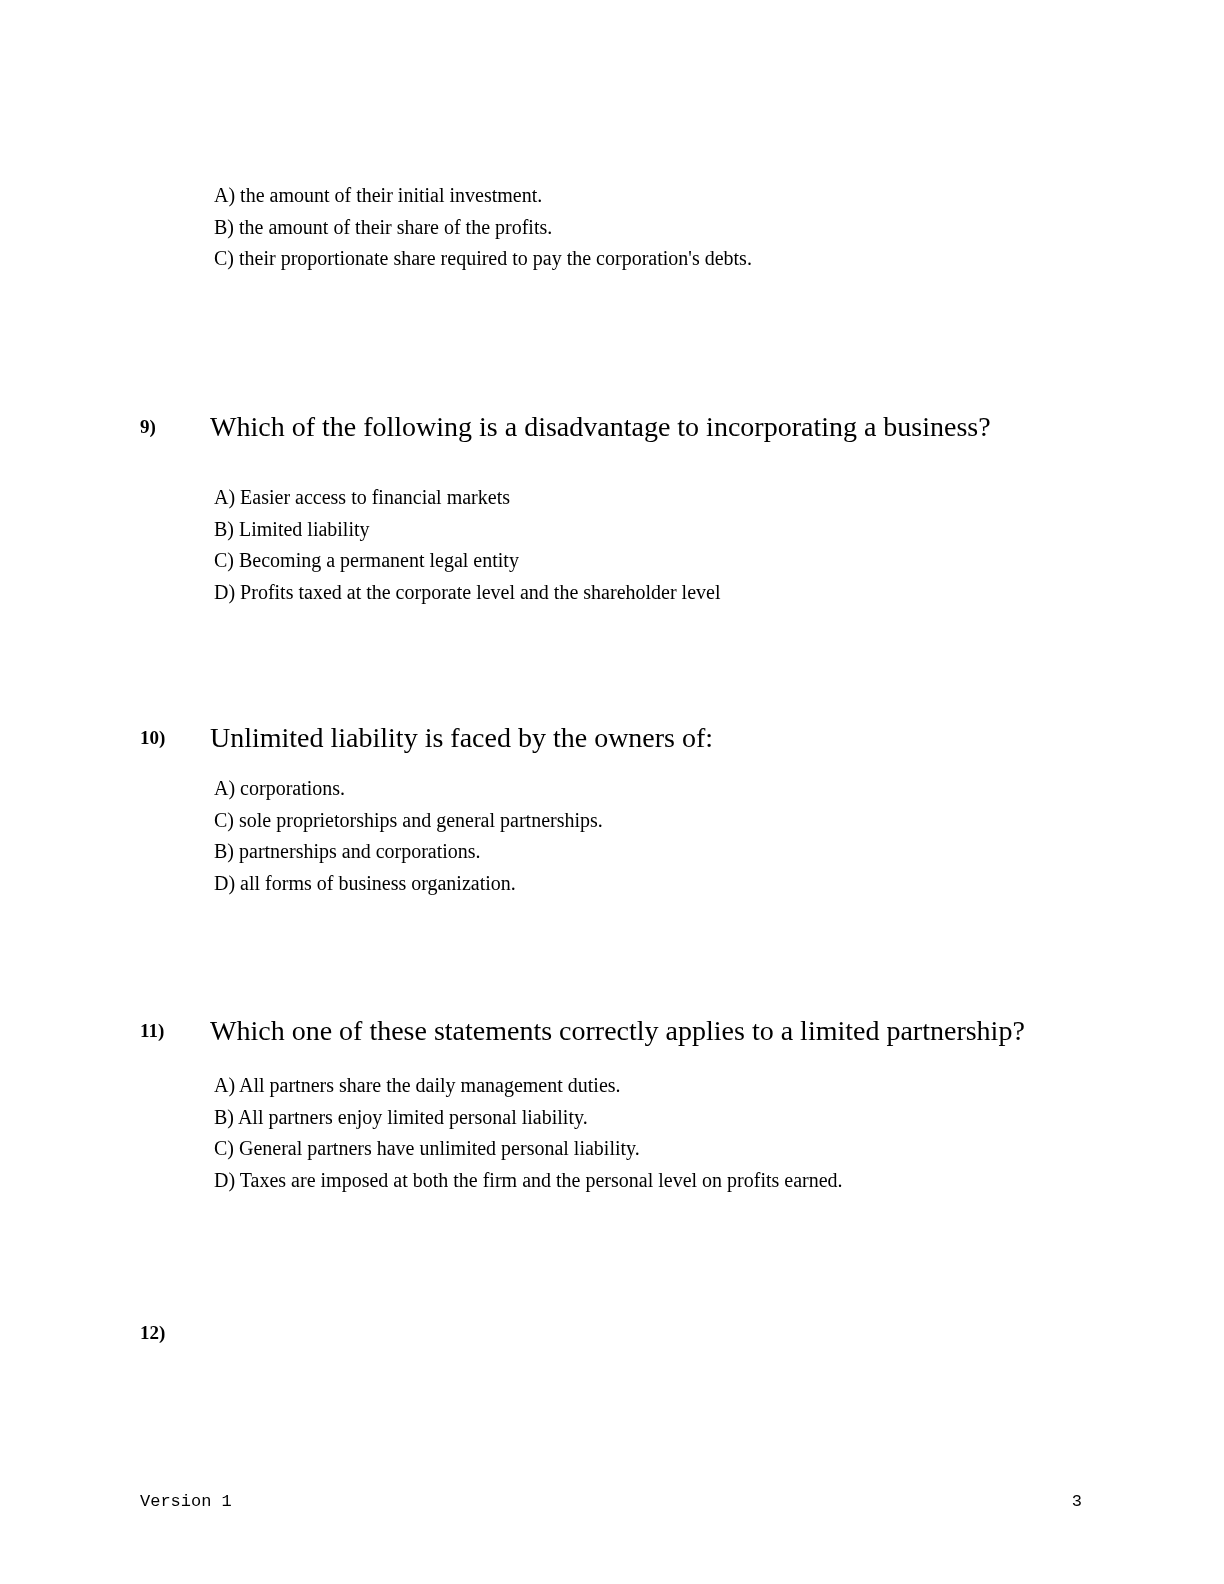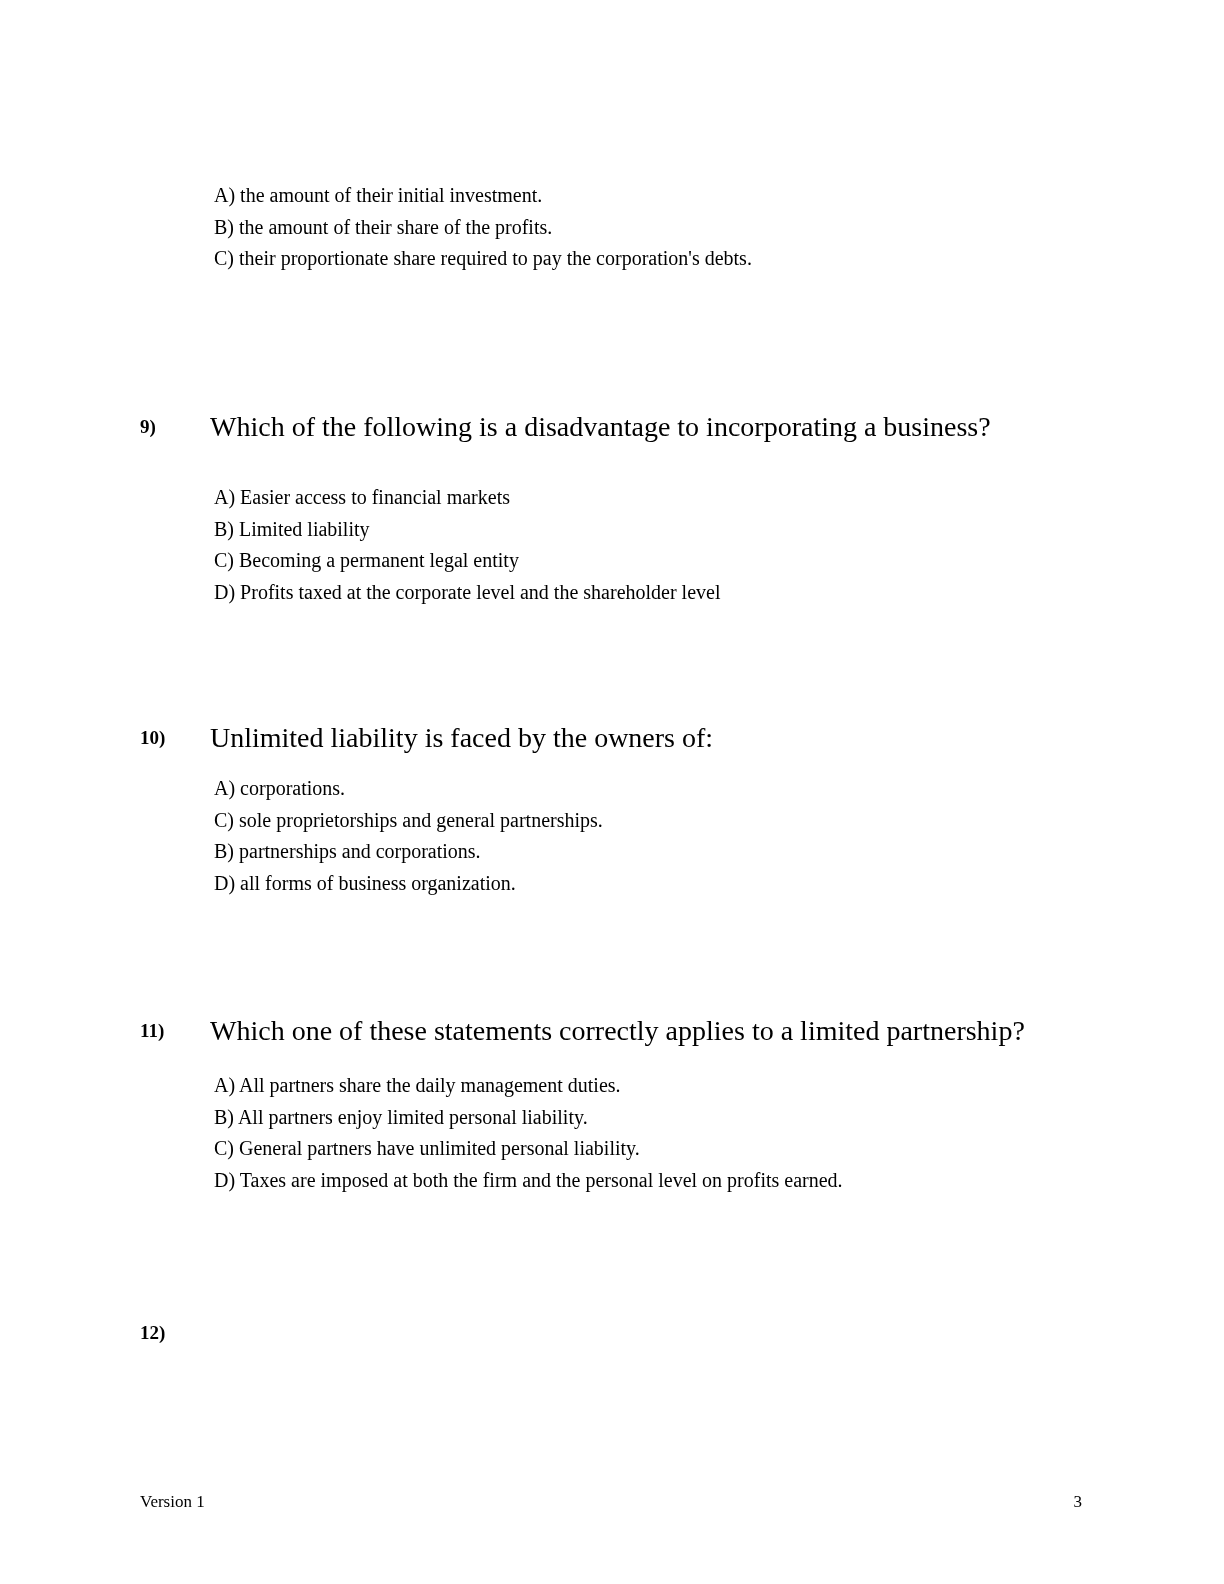--- a/index.html
+++ b/index.html
@@ -62,21 +62,21 @@
     width: 100%;
   }
 
   
   .footer {
     position: absolute;
     left: 0;
     right: 0;
     bottom: 68px;
     height: 24px;
-    font-family: Liberation Serif, serif;
+    font-family: Liberation Mono, monospace;
     font-size: 17px;
   }
   .footer-left {
     position: absolute;
     left: 140px;
     top: 0;
   }
   .footer-right {
     position: absolute;
     right: 142px;

